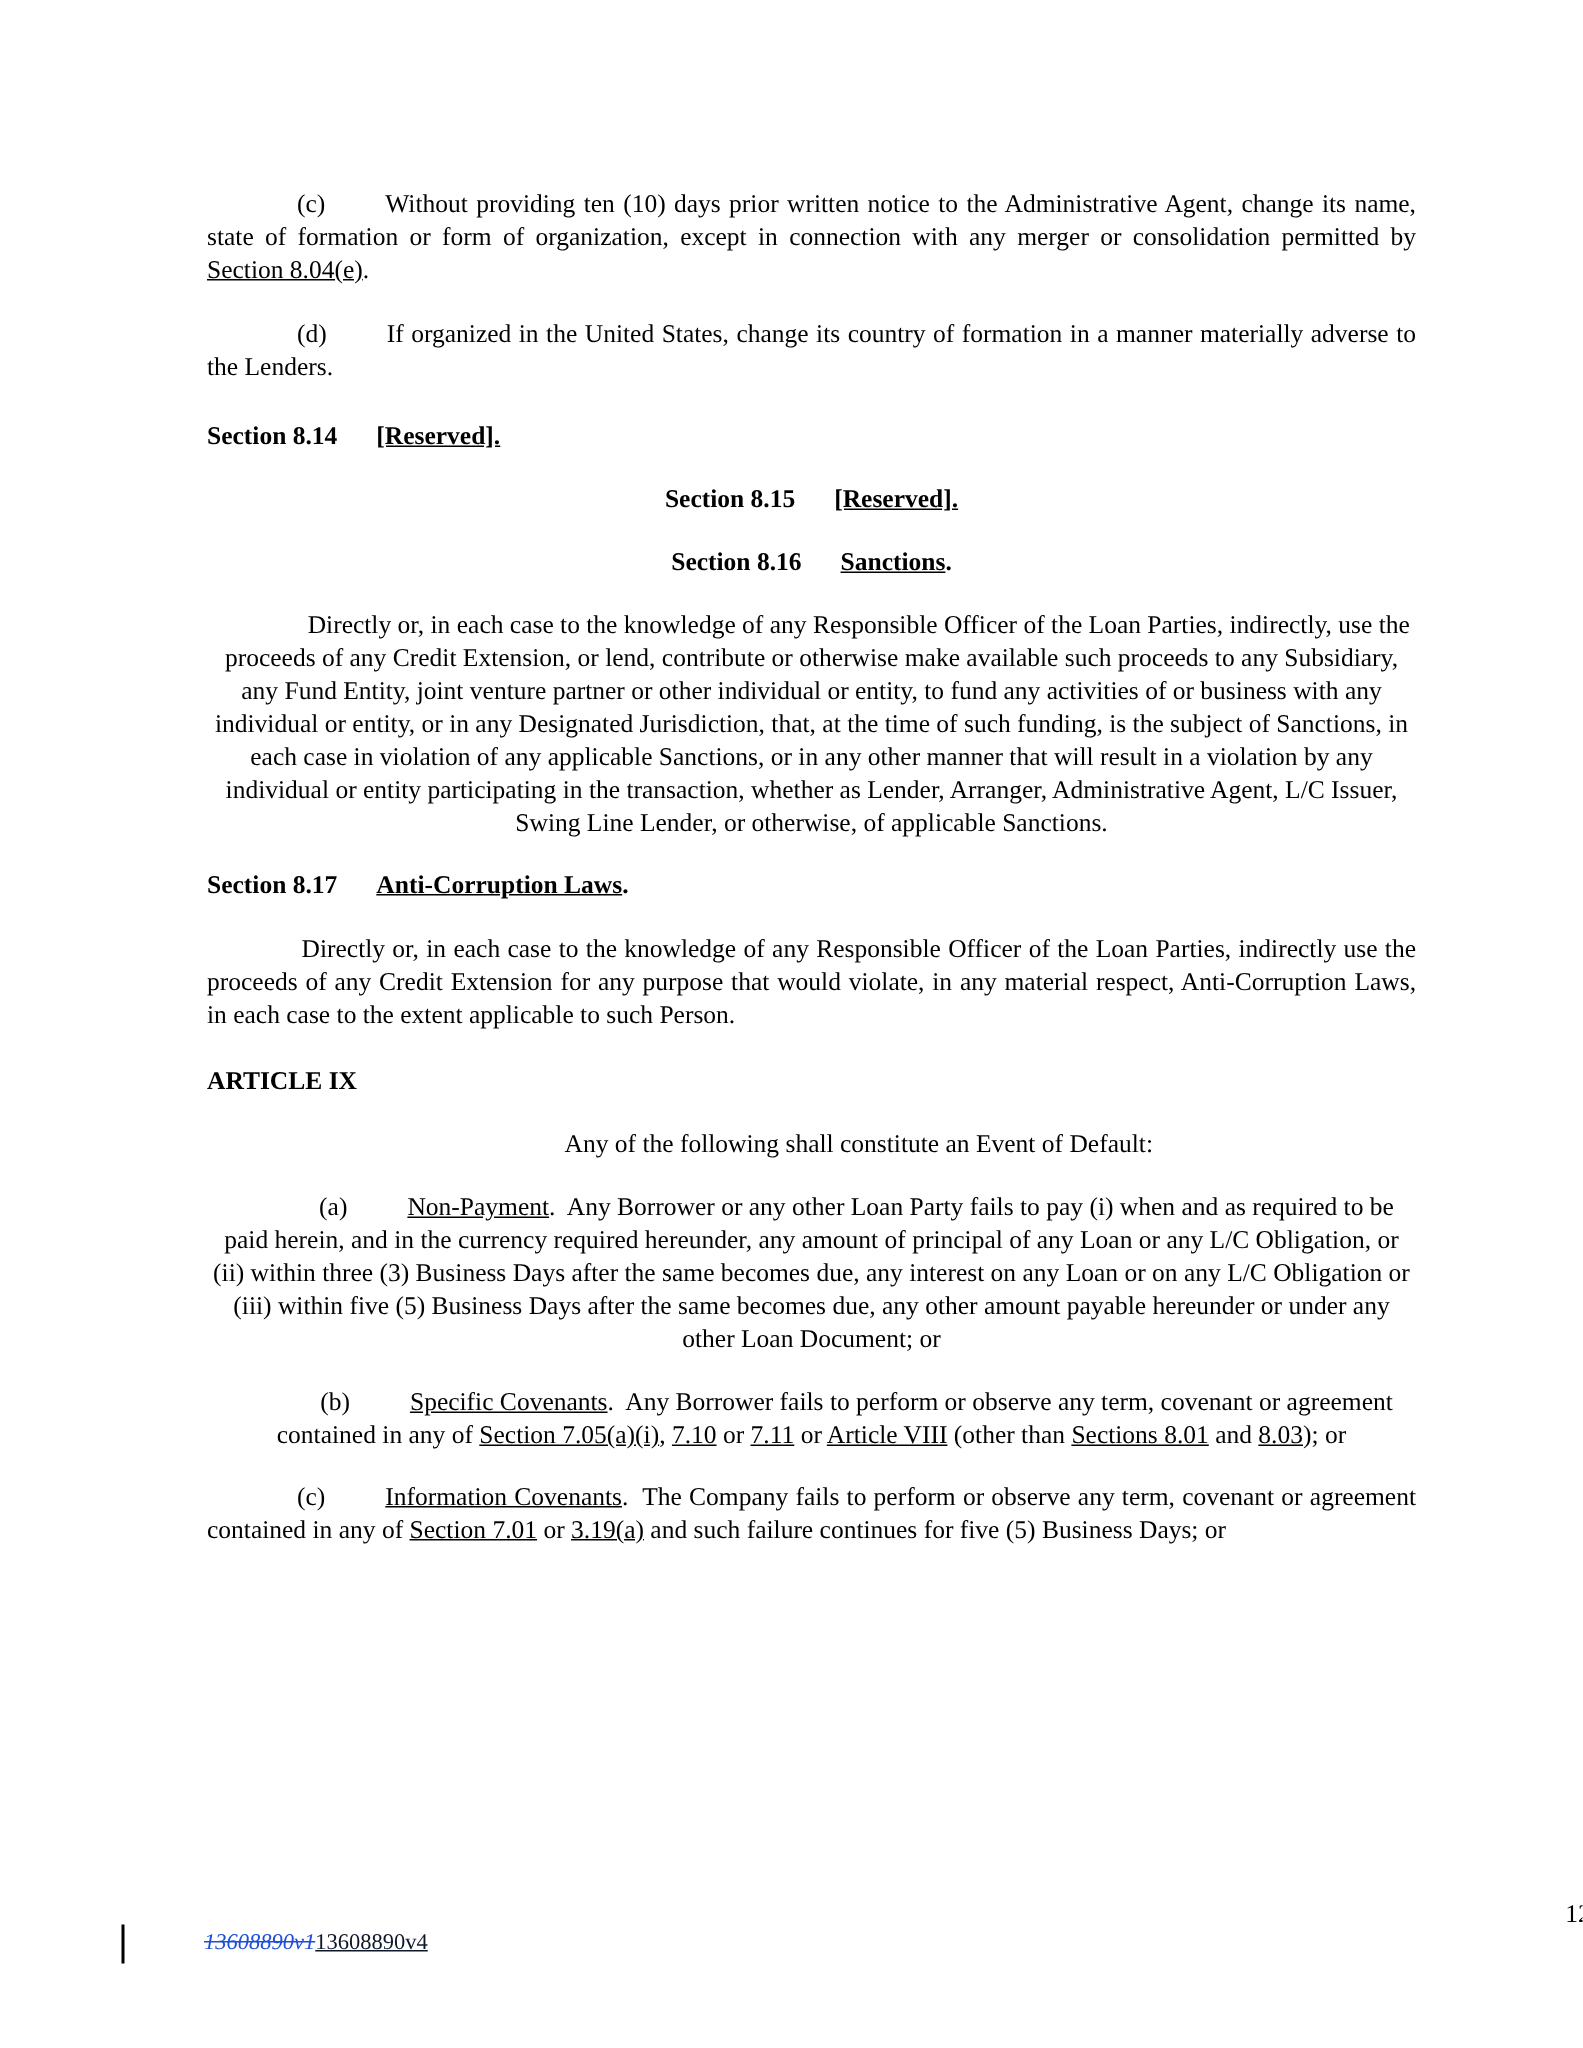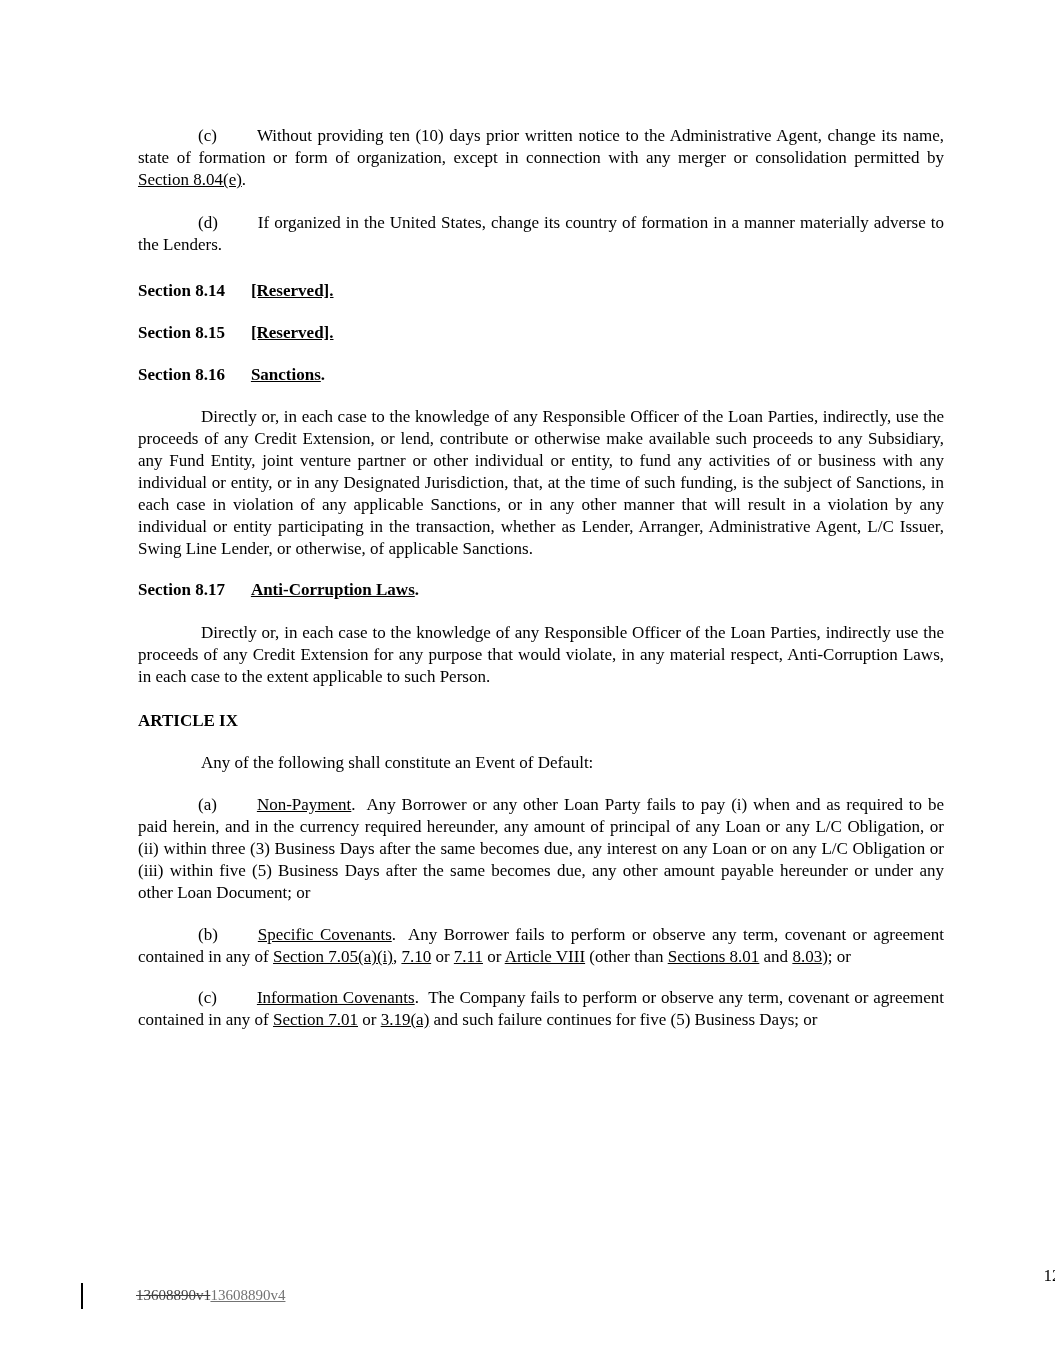--- a/index.html
+++ b/index.html
@@ -29,21 +29,21 @@
   .j { text-align: justify; }
   .sub { margin-left: 103px; text-indent: 60px; }
   .body-para { text-indent: 63px; }
   .intro { text-indent: 63px; }
   .sec { margin-left: 63px; font-weight: bold; }
   .center-h { text-align: left; font-weight: bold; }
   .tab  { display: inline-block; width: 40px; }
   .tab2 { display: inline-block; width: 26px; }
   .u { text-decoration: underline; }
   .mt19 { margin-top: 19px !important; }
-  .mt20 { margin-top: 20px !important; }
+  .mt20 { margin-top: 20px !important; text-align: center; }
   .mt21 { margin-top: 21px !important; }
   .mt22 { margin-top: 22px !important; }
   .mt24 { margin-top: 24px !important; }
   .pageno {
     position: absolute;
     top: 1266px;
     left: 0;
     width: 1055px;
     text-align: right;
     font-size: 17px;
@@ -57,25 +57,26 @@
     background: #000000;
   }
   .docids {
     position: absolute;
     left: 122px;
     top: 1286px;
     font-size: 15px;
     line-height: 18px;
   }
   .del {
-    color: #404040;
+    color: #1d4ed8;
     text-decoration: line-through;
+    font-style: italic;
   }
   .ins {
-    color: #737373;
+    color: #0f172a;
     text-decoration: underline;
   }
 </style>
 </head>
 <body>
 
 <div class="page">
   <div class="content">
 
     <p class="sub j"><span>(c)</span><span class="tab"></span><span><span>Without providing ten (10) days prior written notice to the Administrative Agent, change its name, state of formation or form of organization, except in connection with any merger or consolidation permitted by </span><span class="u">Section 8.04(e)</span><span>.</span></span></p>

